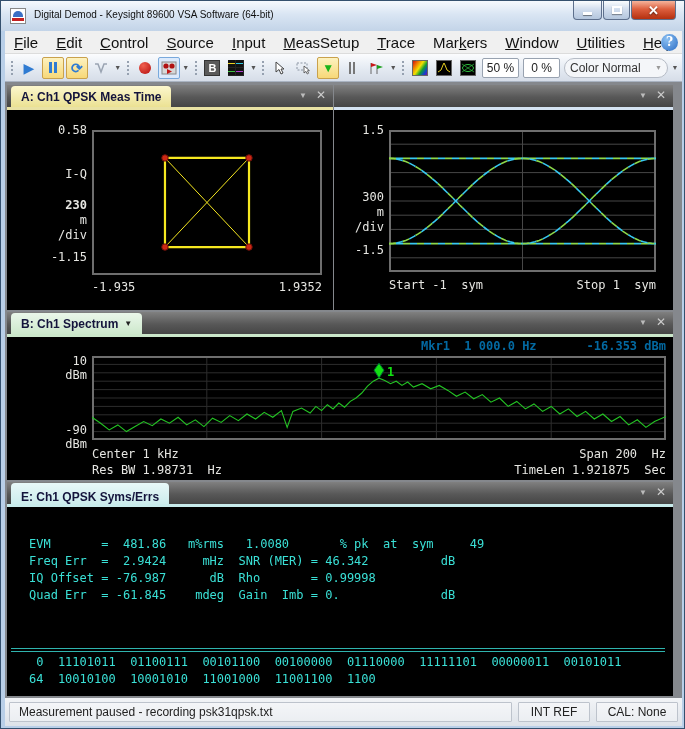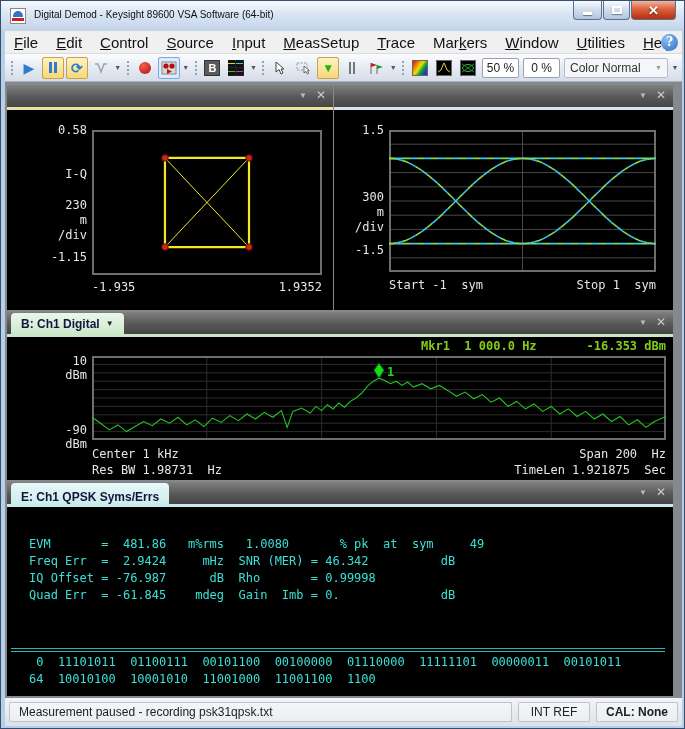--- a/index.html
+++ b/index.html
@@ -49,21 +49,21 @@
   .i-quad{width:16px;height:16px;display:grid;grid-template-columns:7px 7px;grid-template-rows:7px 7px;gap:1px;background:#222;padding:0;}
   .i-quad i{display:block;}
   .i-tri{color:#19b419;font-size:12px;line-height:12px;}
   .i-coup{display:flex;gap:2px;}
   .i-coup i{display:block;width:2px;height:12px;background:#777;}
   .i-spectro{width:16px;height:16px;background:linear-gradient(125deg,#d01010,#f08000 25%,#f0e000 45%,#10a030 65%,#1040d0 85%,#8010a0);border:1px solid #666;}
   .i-dark{width:16px;height:16px;background:#000;border:1px solid #666;display:flex;align-items:center;justify-content:center;}
   .pct-box{height:20px;min-width:37px;border:1px solid #98a2b0;background:#fff;font-size:12px;color:#222;
     display:flex;align-items:center;justify-content:center;padding:0 3px;margin:0 2px;border-radius:2px;flex:none;}
   .color-box{height:20px;width:104px;border:1px solid #b6bcc6;background:#f4f6f9;font-size:12px;color:#333;
-    display:flex;align-items:center;justify-content:space-between;padding:0 5px;margin:0 2px;border-radius:2px;flex:none;}
+    display:flex;align-items:center;justify-content:space-between;padding:0 5px;margin:0 2px;border-radius:10px;flex:none;}
   .color-box .car{font-size:7px;color:#999;}
   
   .workspace{position:absolute;left:4px;top:81px;width:677px;height:616px;background:#85888d;}
   .panel{position:absolute;background:#000;}
   .panel-header{position:absolute;left:0;top:0;width:100%;height:22px;
     background:linear-gradient(#808080,#585858 55%,#454545);}
   .tab{position:absolute;left:4px;top:1px;height:21px;padding:0 10px;border-radius:4px 4px 0 0;
     font-size:12px;font-weight:bold;color:#14143c;display:flex;align-items:center;gap:6px;white-space:nowrap;}
   .tab .tab-car{font-size:8px;color:#222;}
   .tab-a{background:linear-gradient(#fcf7cd,#ebe193);}
@@ -74,33 +74,33 @@
   .hdr-car{color:#bbb;font-size:8px;}
   .hdr-x{color:#ccc;font-size:12px;line-height:12px;}
   .strip{position:absolute;left:0;top:22px;width:100%;height:3px;}
   .strip-a{background:#e9e2a4;}
   .strip-c{background:#d5e3f2;}
   .strip-b{background:#cbe7ca;}
   .strip-e{background:#c8ebeb;}
   .panel-content{position:absolute;left:0;top:25px;right:0;bottom:0;background:#000;overflow:hidden;}
   .plabel{position:absolute;color:#e6e6e2;font-family:"DejaVu Sans Mono",monospace;font-size:12px;white-space:pre;}
   .ra{text-align:right;}
-  .green{color:#84cc16;}
+  .green{color:#0369a1;}
   .plot-box{position:absolute;}
   
   .sym-line{height:17px;font-family:"DejaVu Sans Mono",monospace;font-size:12px;color:#3ae0d6;white-space:pre;}
   .bits-line{height:17px;font-family:"DejaVu Sans Mono",monospace;font-size:12px;color:#3ae0d6;white-space:pre;}
   .double-rule{border-top:1px solid #2fb4ae;border-bottom:1px solid #2fb4ae;height:4px;margin:3px 4px 4px 0;}
   
   .statusbar{position:absolute;left:4px;top:697px;width:677px;height:28px;
     background:linear-gradient(#f2f4f7,#dde2e9);display:flex;align-items:center;padding:0 4px;font-size:12px;color:#222;}
   .seg{height:20px;border:1px solid #bdc3cc;background:rgba(255,255,255,.35);display:flex;align-items:center;padding:0 9px;border-radius:1px;}
   .seg-msg{flex:1;margin-right:6px;}
   .seg-ref{width:72px;justify-content:center;margin-right:6px;flex:none;}
-  .seg-cal{width:82px;justify-content:center;flex:none;font-weight:bold;}
+  .seg-cal{width:82px;justify-content:center;flex:none;}
 </style>
 </head>
 <body>
 
 <div class="window">
 
   <div class="titlebar">
     <div class="app-icon">
         <i class="wave"></i>
         <i class="bar"></i>
@@ -239,30 +239,33 @@
         <span>Color Normal</span>
         <span class="car">▼</span>
       </span>
     <span class="drop">▼</span>
   </div>
 
   <div class="workspace">
 
     <div class="panel" style="left:2px;top:3px;width:326px;height:225px;">
       <div class="panel-header">
+        <div class="tab tab-a">
+            <span>A: Ch1 QPSK Meas Time</span>
+          </div>
         <div class="hdr-btns">
           <span class="hdr-car">▼</span>
           <span class="hdr-x">✕</span>
         </div>
       </div>
       <div class="strip strip-a"></div>
       <div class="panel-content">
         <div class="plabel ra" style="right:246px;top:13px;">0.58</div>
         <div class="plabel ra" style="right:246px;top:57px;">I-Q</div>
-        <div class="plabel ra" style="right:246px;top:88px;">230</div>
+        <div class="plabel ra" style="right:246px;top:88px;font-weight:bold;">230</div>
         <div class="plabel ra" style="right:246px;top:103px;">m</div>
         <div class="plabel ra" style="right:246px;top:118px;">/div</div>
         <div class="plabel ra" style="right:246px;top:140px;">-1.15</div>
         <div class="plot-box" style="left:85px;top:20px;"><svg id="con-svg" width="230" height="145">
               <rect x="1" y="1" width="228" height="143" fill="none" stroke="#6e6e6e" stroke-width="2"></rect>
               <line x1="157.00997364477286" y1="27.928260869565214" x2="72.97814066456515" y2="27.928260869565214" stroke="#f6e820" stroke-width="2.2"></line>
               <line x1="72.97814066456515" y1="27.928260869565214" x2="72.97814066456515" y2="117.07173913043478" stroke="#f6e820" stroke-width="2.2"></line>
               <line x1="72.97814066456515" y1="117.07173913043478" x2="157.00997364477286" y2="117.07173913043478" stroke="#f6e820" stroke-width="2.2"></line>
               <line x1="157.00997364477286" y1="117.07173913043478" x2="157.00997364477286" y2="27.928260869565214" stroke="#f6e820" stroke-width="2.2"></line>
               <line x1="157.00997364477286" y1="27.928260869565214" x2="72.97814066456515" y2="117.07173913043478" stroke="#f6e820" stroke-width="1"></line>
@@ -317,21 +320,21 @@
               <path d="M133.5 113.6 L137.7 113.4 L141.8 112.8 L146.0 111.8 L150.2 110.4 L154.4 108.6 L158.5 106.4 L162.7 103.9 L166.9 101.1 L171.0 98.0 L175.2 94.7 L179.4 91.1 L183.6 87.3 L187.7 83.4 L191.9 79.3 L196.1 75.2 L200.3 71.0 L204.4 66.8 L208.6 62.7 L212.8 58.6 L216.9 54.7 L221.1 50.9 L225.3 47.3 L229.5 44.0 L233.6 40.9 L237.8 38.1 L242.0 35.6 L246.1 33.4 L250.3 31.6 L254.5 30.2 L258.7 29.2 L262.8 28.6 L267.0 28.4" fill="none" stroke="#38c8f0" stroke-width="1.6" stroke-dasharray="7 7" stroke-dashoffset="7"></path>
             </svg></div>
         <div class="plabel" style="left:55px;top:168px;">Start -1  sym</div>
         <div class="plabel ra" style="left:212px;top:168px;width:110px;">Stop 1  sym</div>
       </div>
     </div>
 
     <div class="panel" style="left:2px;top:230px;width:666px;height:168px;">
       <div class="panel-header">
         <div class="tab tab-b">
-          <span>B: Ch1 Digital</span>
+          <span>B: Ch1 Spectrum</span>
           <span class="tab-car">▼</span>
         </div>
         <div class="hdr-btns">
           <span class="hdr-car">▼</span>
           <span class="hdr-x">✕</span>
         </div>
       </div>
       <div class="strip strip-b"></div>
       <div class="panel-content">
         <div class="plabel green" style="left:414px;top:2px;font-weight:bold;">Mkr1  1 000.0 Hz</div>

